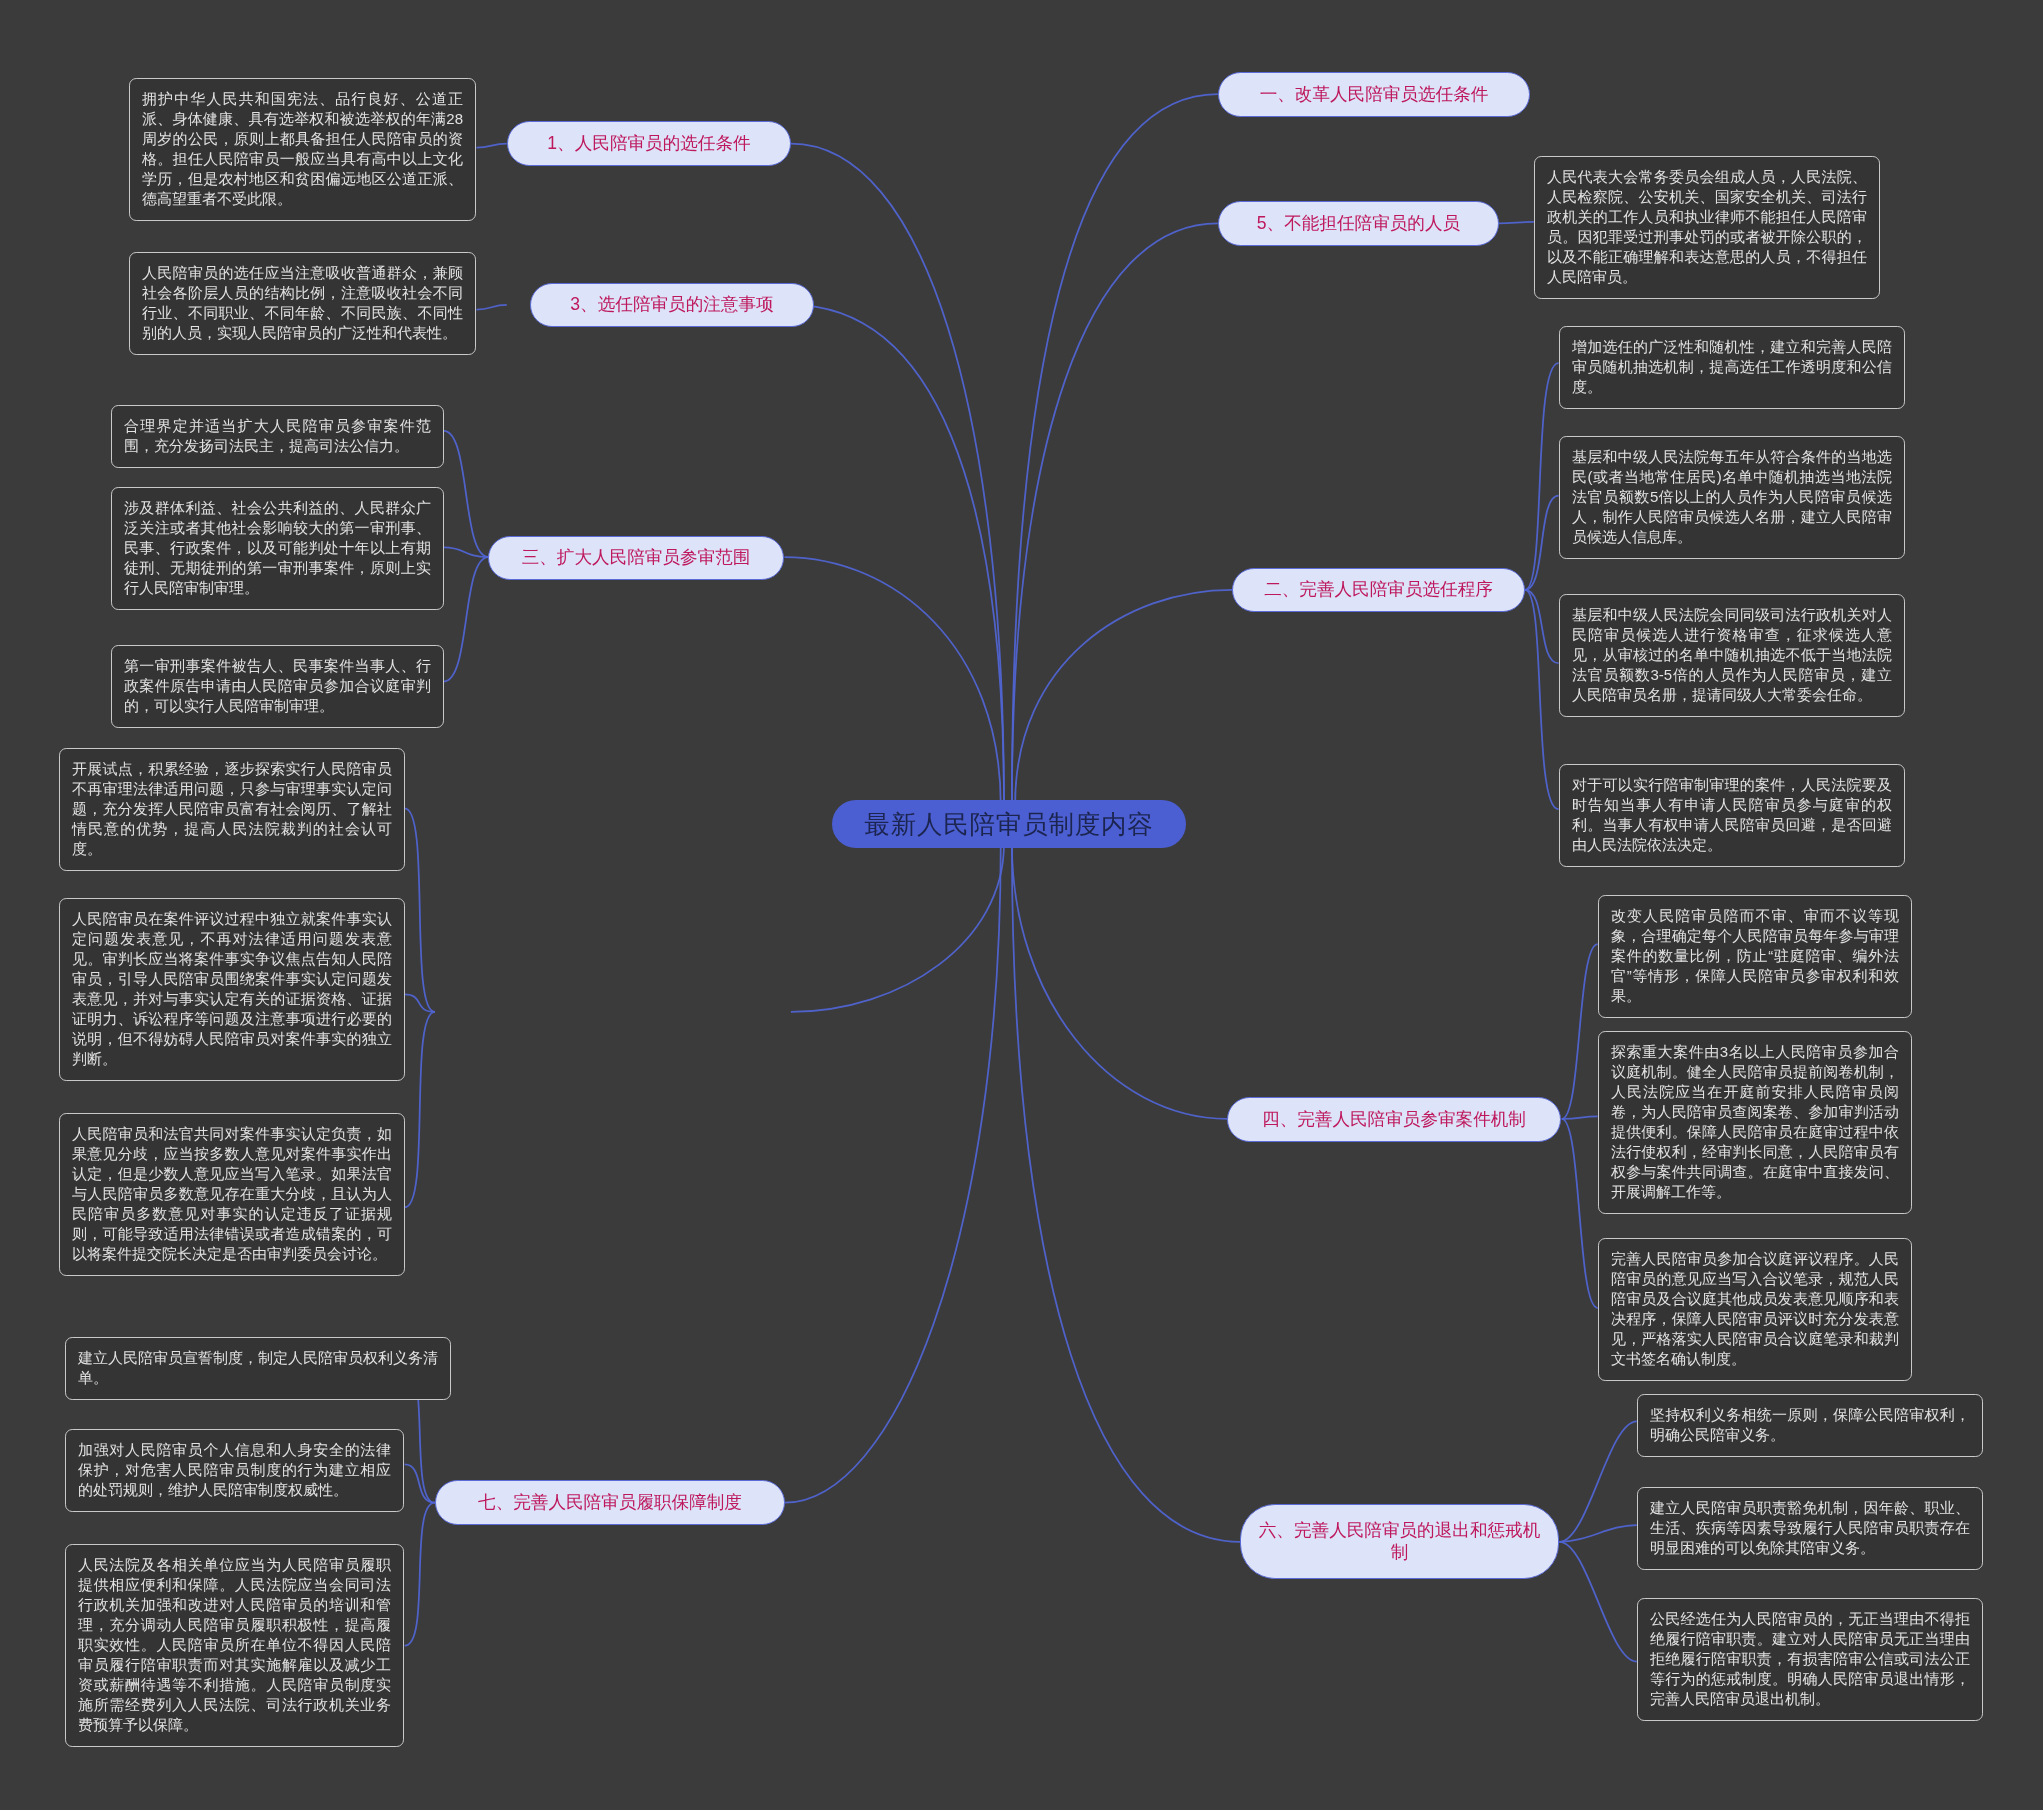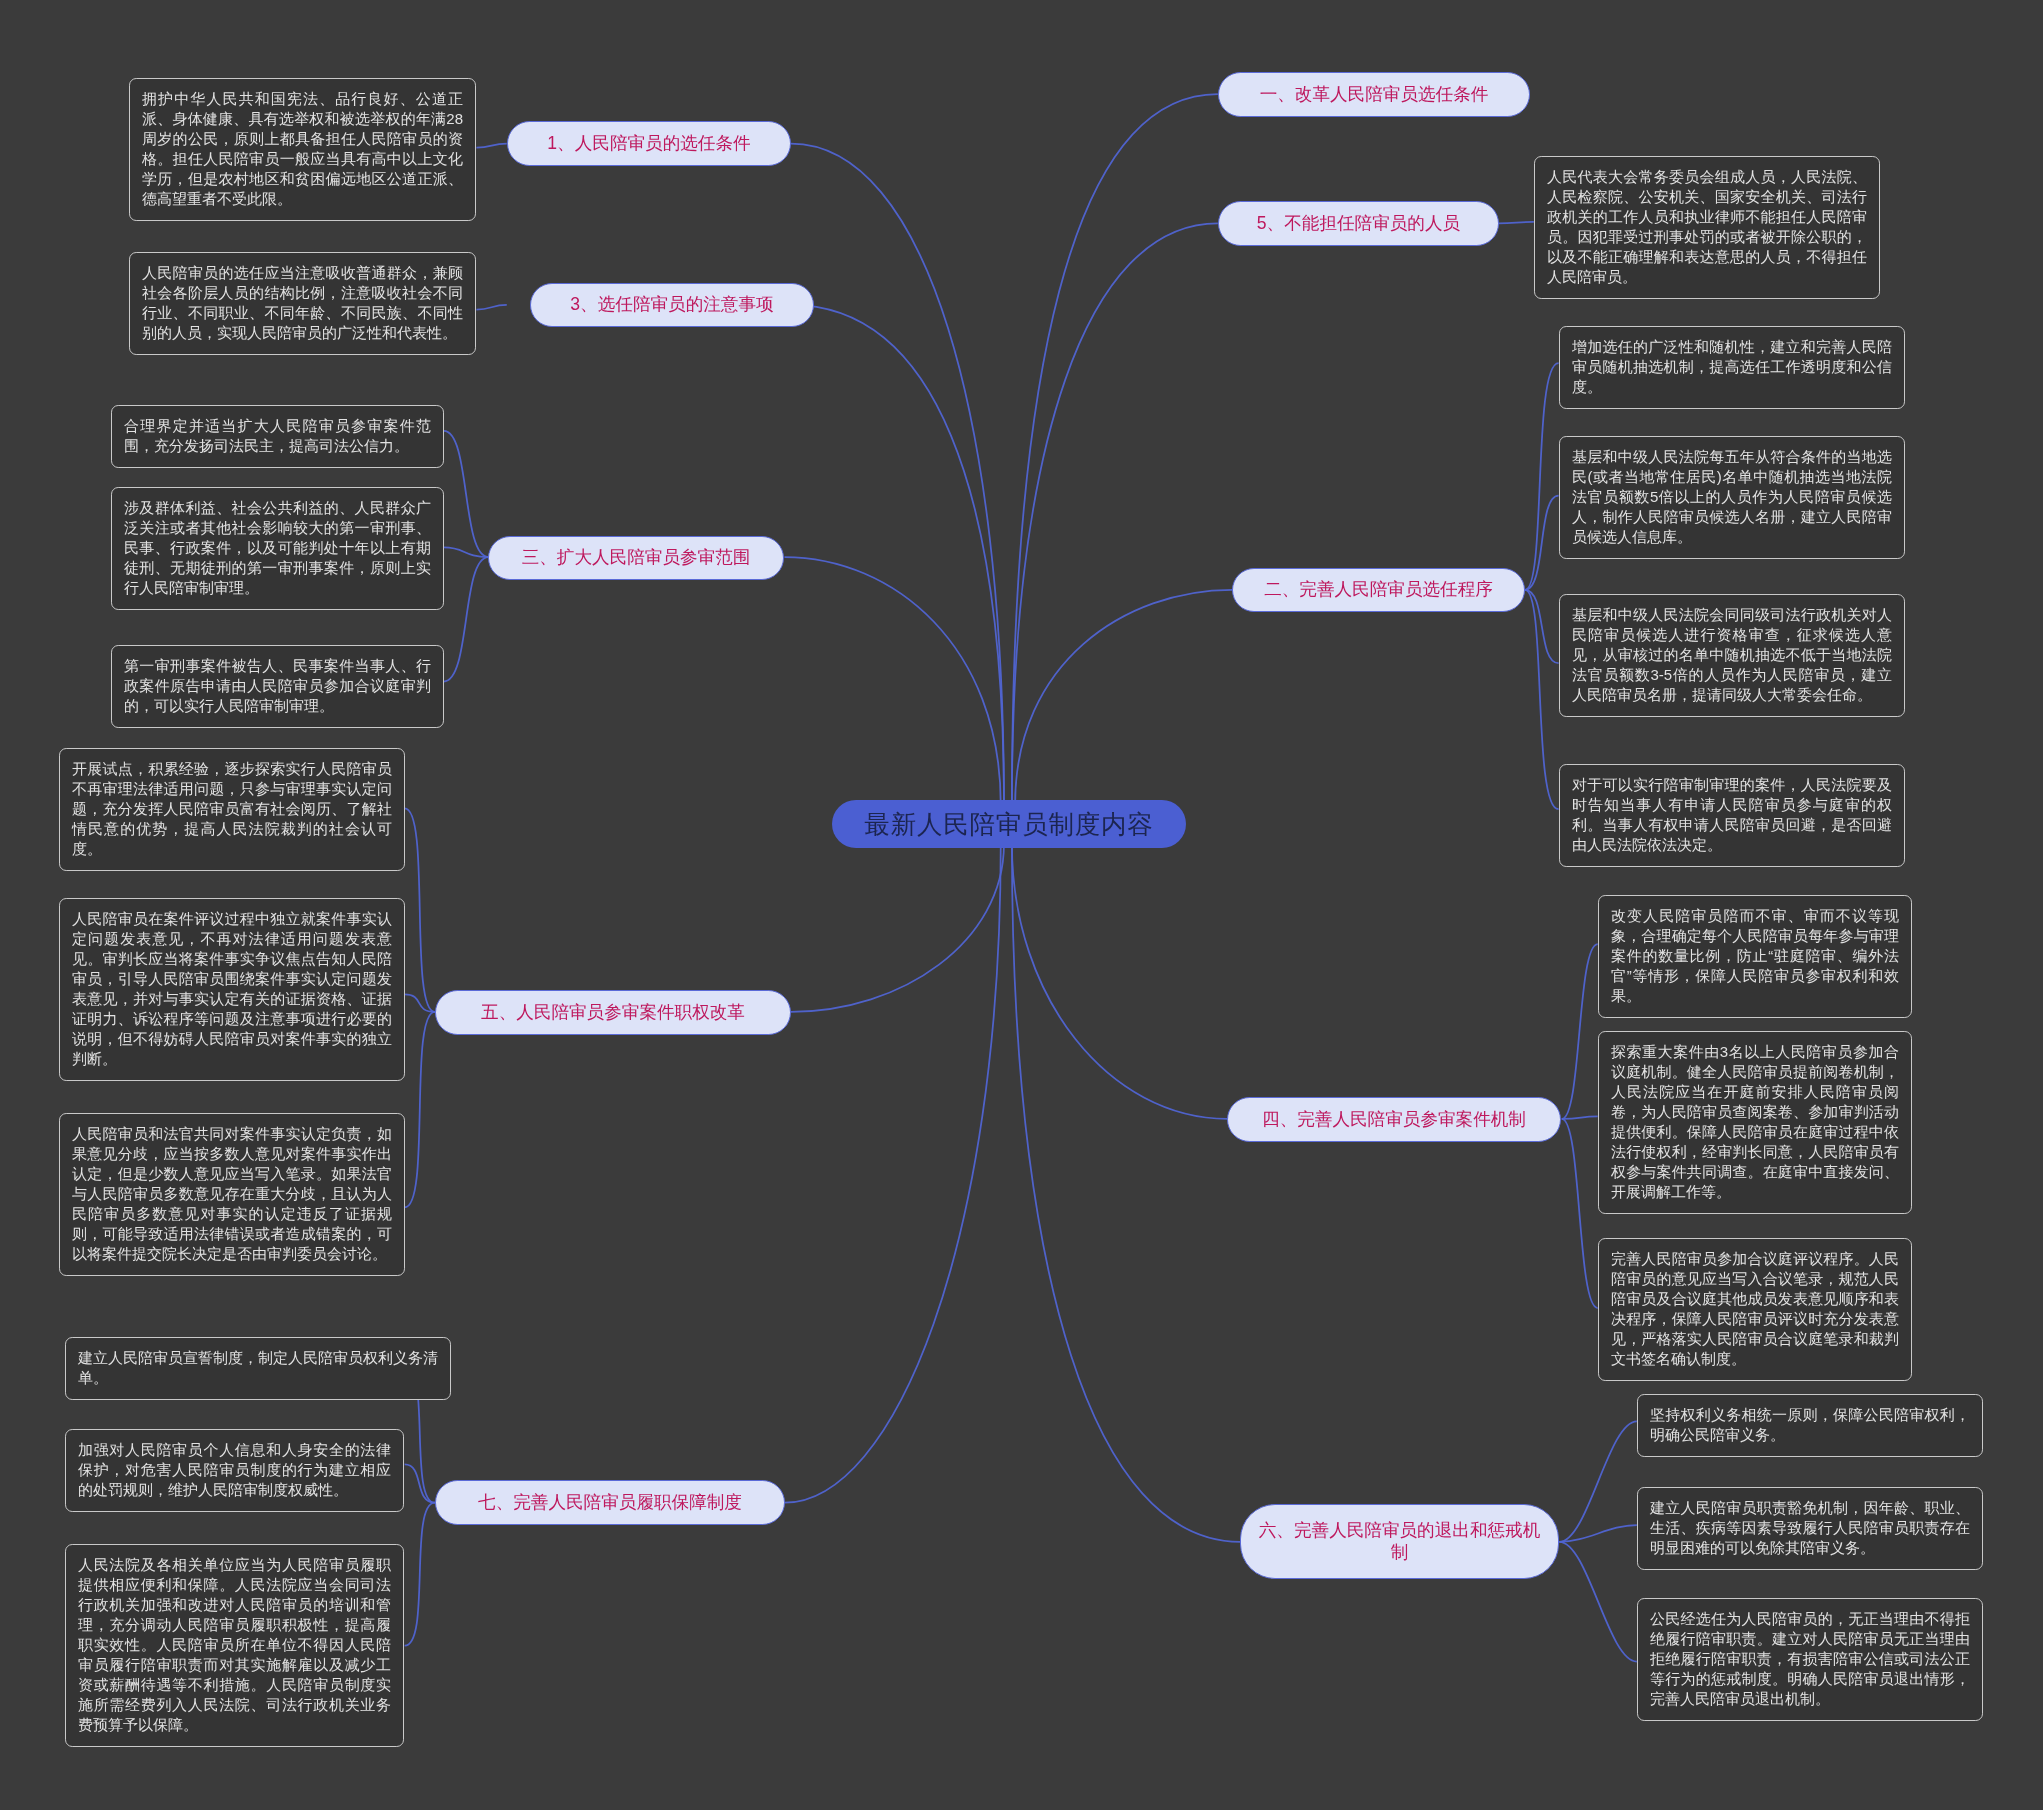--- a/index.html
+++ b/index.html
@@ -69,21 +69,20 @@
     <path d="M1954,1932 C1990,1932 2015,1781 2051,1781"></path>
     <path d="M1954,1932 C1990,1932 2015,1911 2051,1911"></path>
     <path d="M1954,1932 C1990,1932 2015,2082 2051,2082"></path>
   </svg>
 
   <div class="central">最新人民陪审员制度内容</div>
 
   <div class="pill" style="left:507px;top:121px;width:284px;height:45px;">1、人民陪审员的选任条件</div>
   <div class="pill" style="left:530px;top:283px;width:284px;height:44px;">3、选任陪审员的注意事项</div>
   <div class="pill" style="left:488px;top:536px;width:296px;height:44px;">三、扩大人民陪审员参审范围</div>
-  <div class="pill" style="left:435px;top:990px;width:356px;height:45px;">五、人民陪审员参审案件职权改革</div>
   <div class="pill" style="left:435px;top:1480px;width:350px;height:45px;">七、完善人民陪审员履职保障制度</div>
 
   <div class="pill" style="left:1218px;top:72px;width:312px;height:45px;">一、改革人民陪审员选任条件</div>
   <div class="pill" style="left:1218px;top:201px;width:281px;height:45px;">5、不能担任陪审员的人员</div>
   <div class="pill" style="left:1232px;top:568px;width:293px;height:44px;">二、完善人民陪审员选任程序</div>
   <div class="pill" style="left:1227px;top:1097px;width:334px;height:45px;">四、完善人民陪审员参审案件机制</div>
   <div class="pill" style="left:1240px;top:1504px;width:319px;height:75px;">六、完善人民陪审员的退出和惩戒机制</div>
 
   <div class="detail" style="left:129px;top:78px;width:347px;">拥护中华人民共和国宪法、品行良好、公道正派、身体健康、具有选举权和被选举权的年满28周岁的公民，原则上都具备担任人民陪审员的资格。担任人民陪审员一般应当具有高中以上文化学历，但是农村地区和贫困偏远地区公道正派、德高望重者不受此限。</div>
   <div class="detail" style="left:129px;top:252px;width:347px;">人民陪审员的选任应当注意吸收普通群众，兼顾社会各阶层人员的结构比例，注意吸收社会不同行业、不同职业、不同年龄、不同民族、不同性别的人员，实现人民陪审员的广泛性和代表性。</div>

